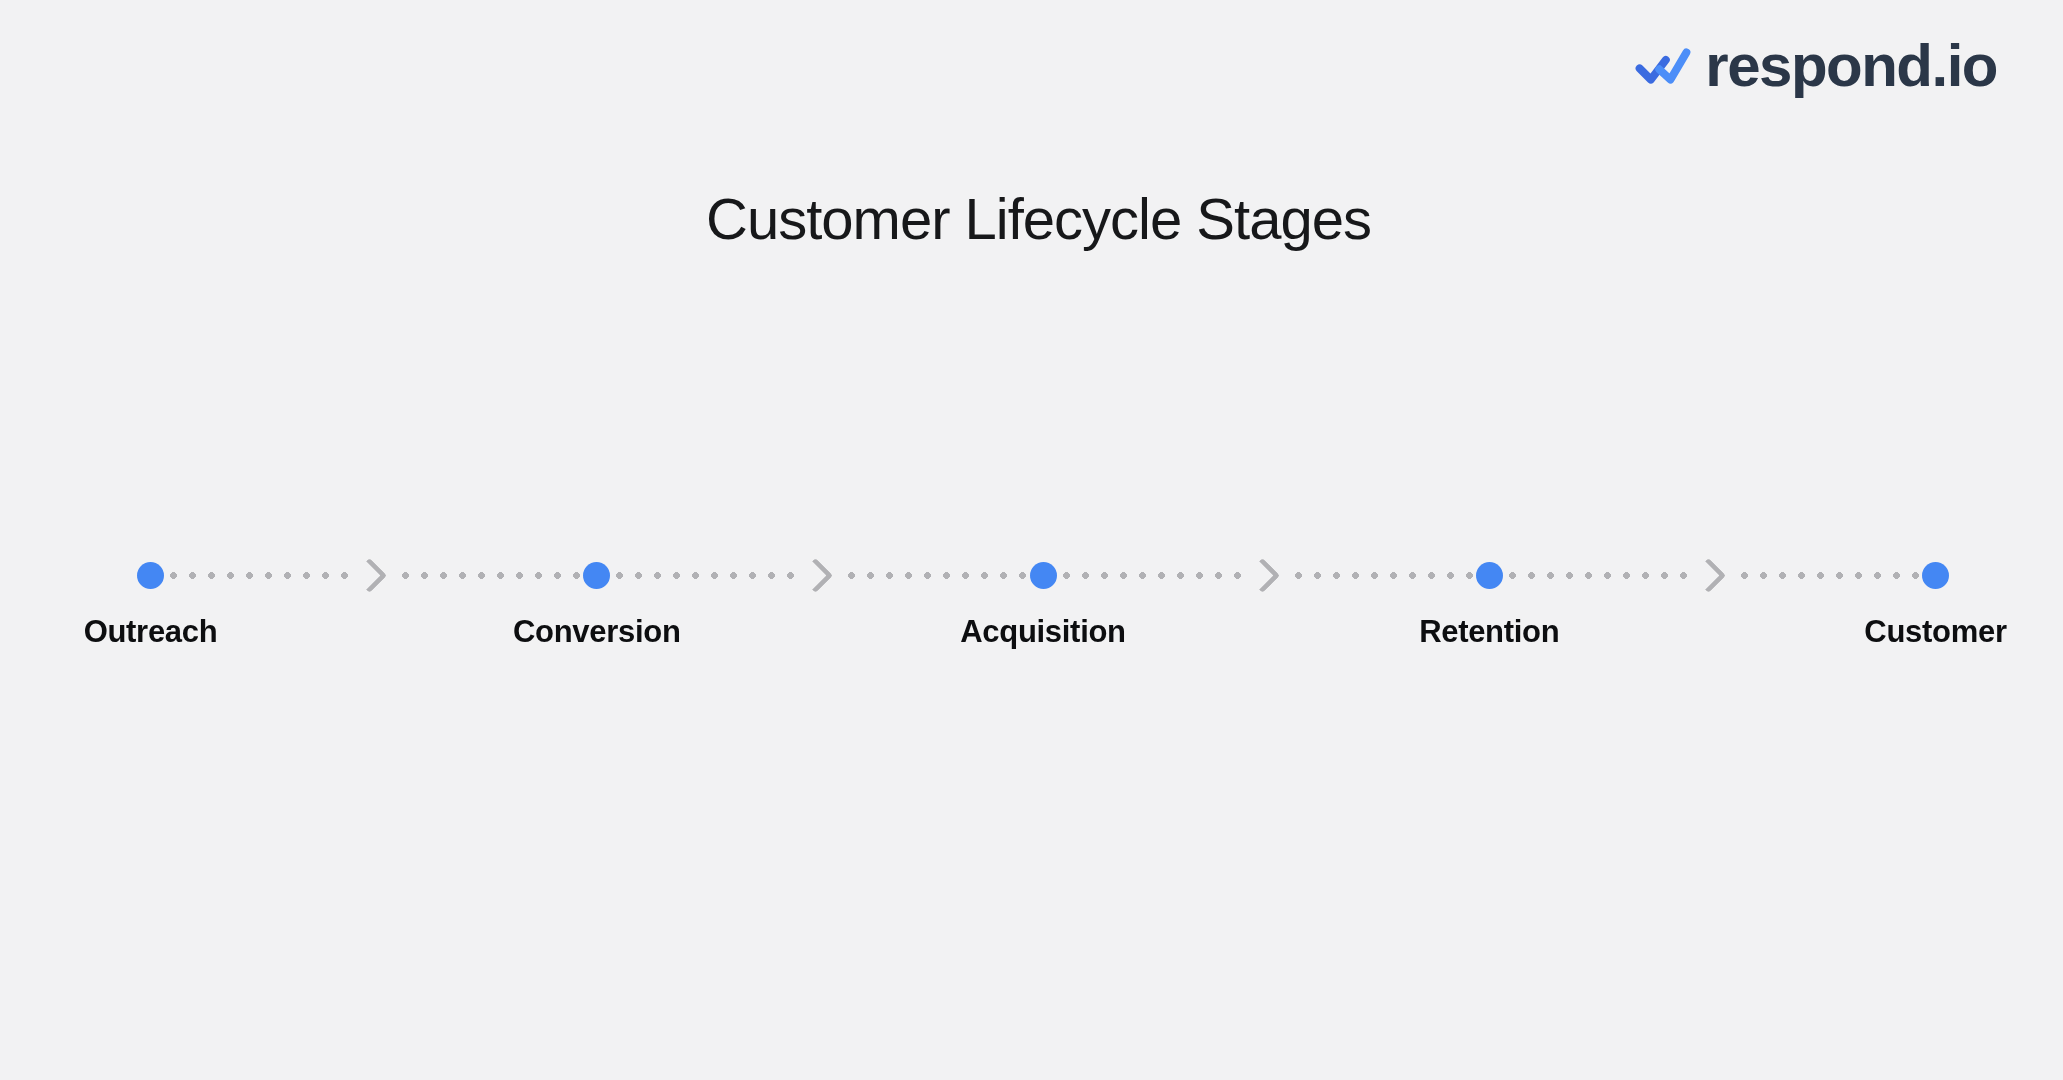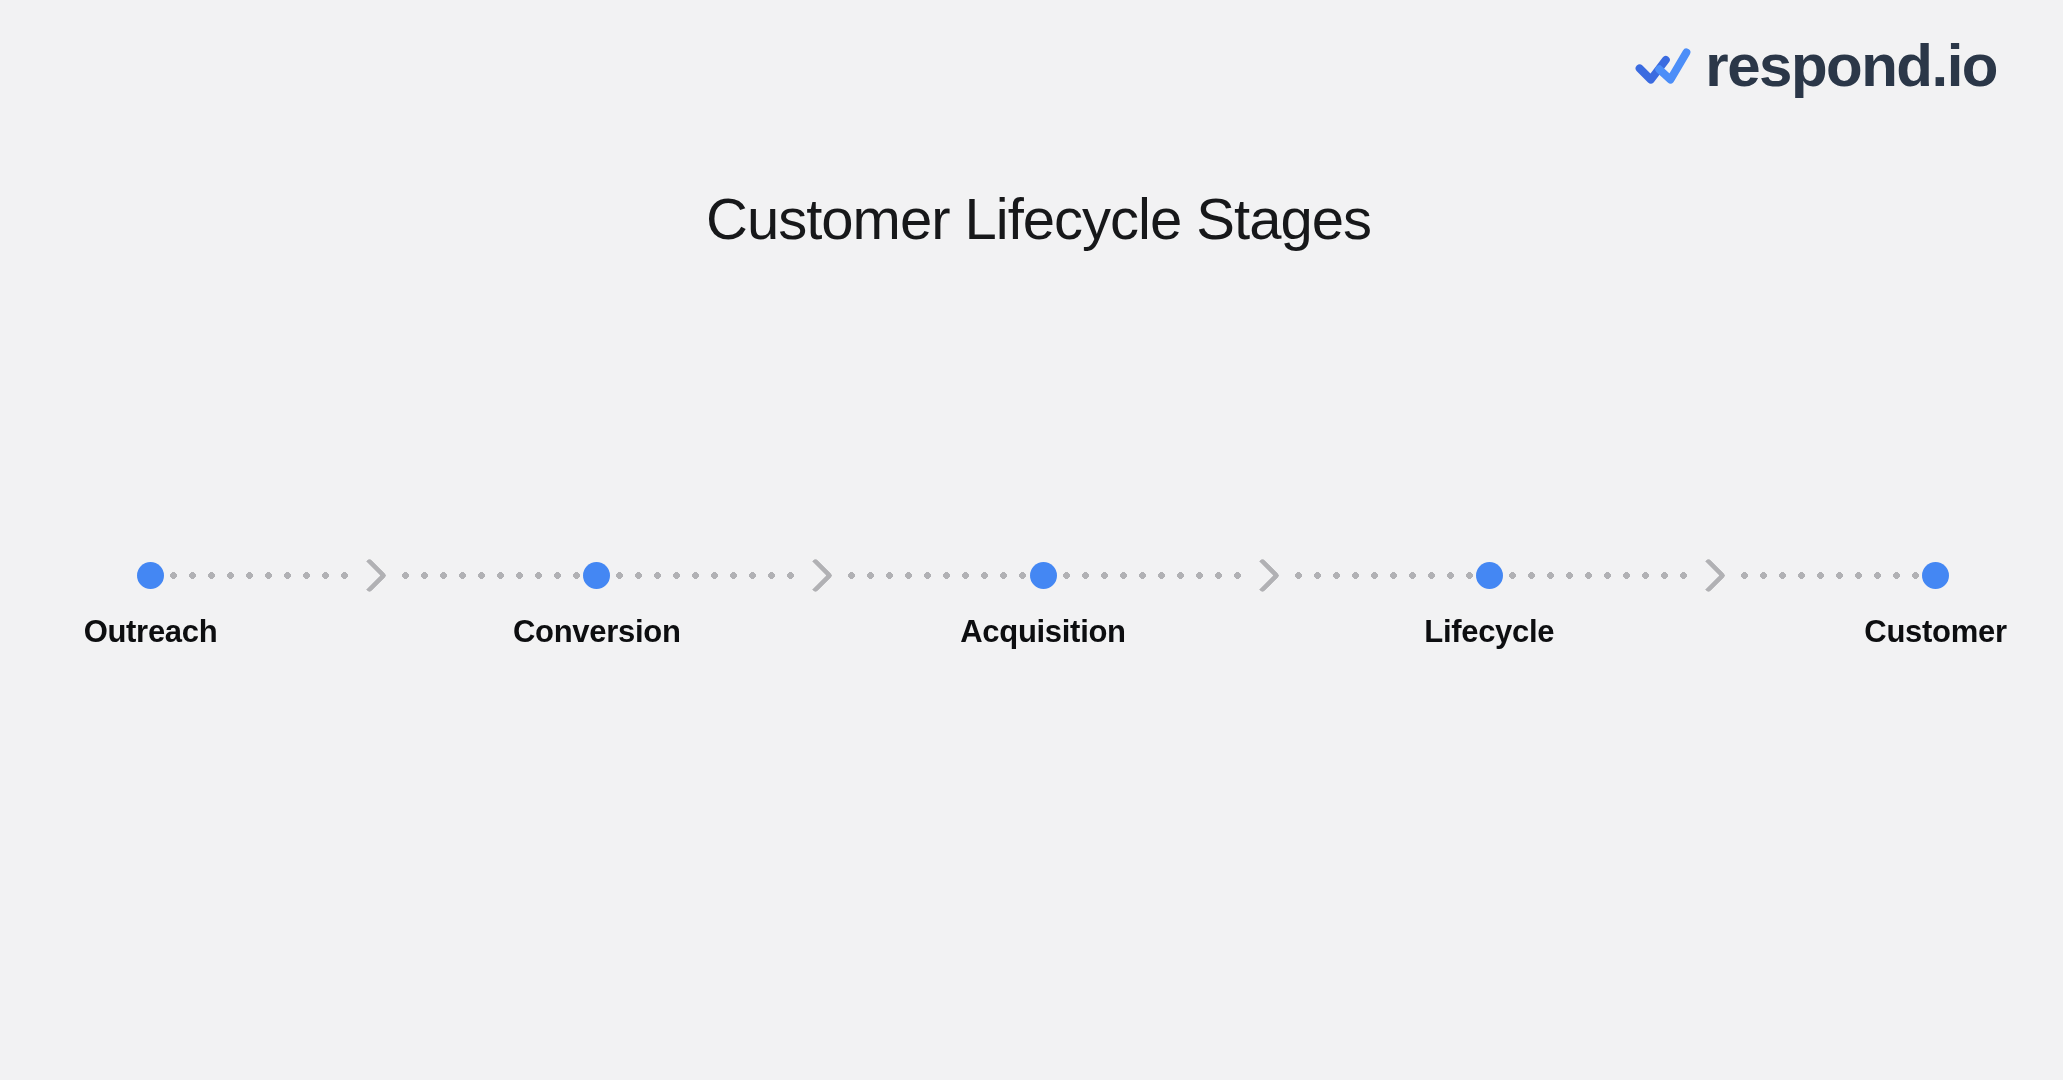--- a/index.html
+++ b/index.html
@@ -140,21 +140,21 @@
         <span class="stage-dot"></span>
         <span class="stage-label">Acquisition</span>
       </div>
       <div class="connector">
         <span class="dotline"></span>
         <span class="chevron"></span>
         <span class="dotline"></span>
       </div>
       <div class="stage-node">
         <span class="stage-dot"></span>
-        <span class="stage-label">Lifecycle</span>
+        <span class="stage-label">Retention</span>
       </div>
       <div class="connector">
         <span class="dotline"></span>
         <span class="chevron"></span>
         <span class="dotline"></span>
       </div>
       <div class="stage-node">
         <span class="stage-dot"></span>
         <span class="stage-label">Customer</span>
       </div>

